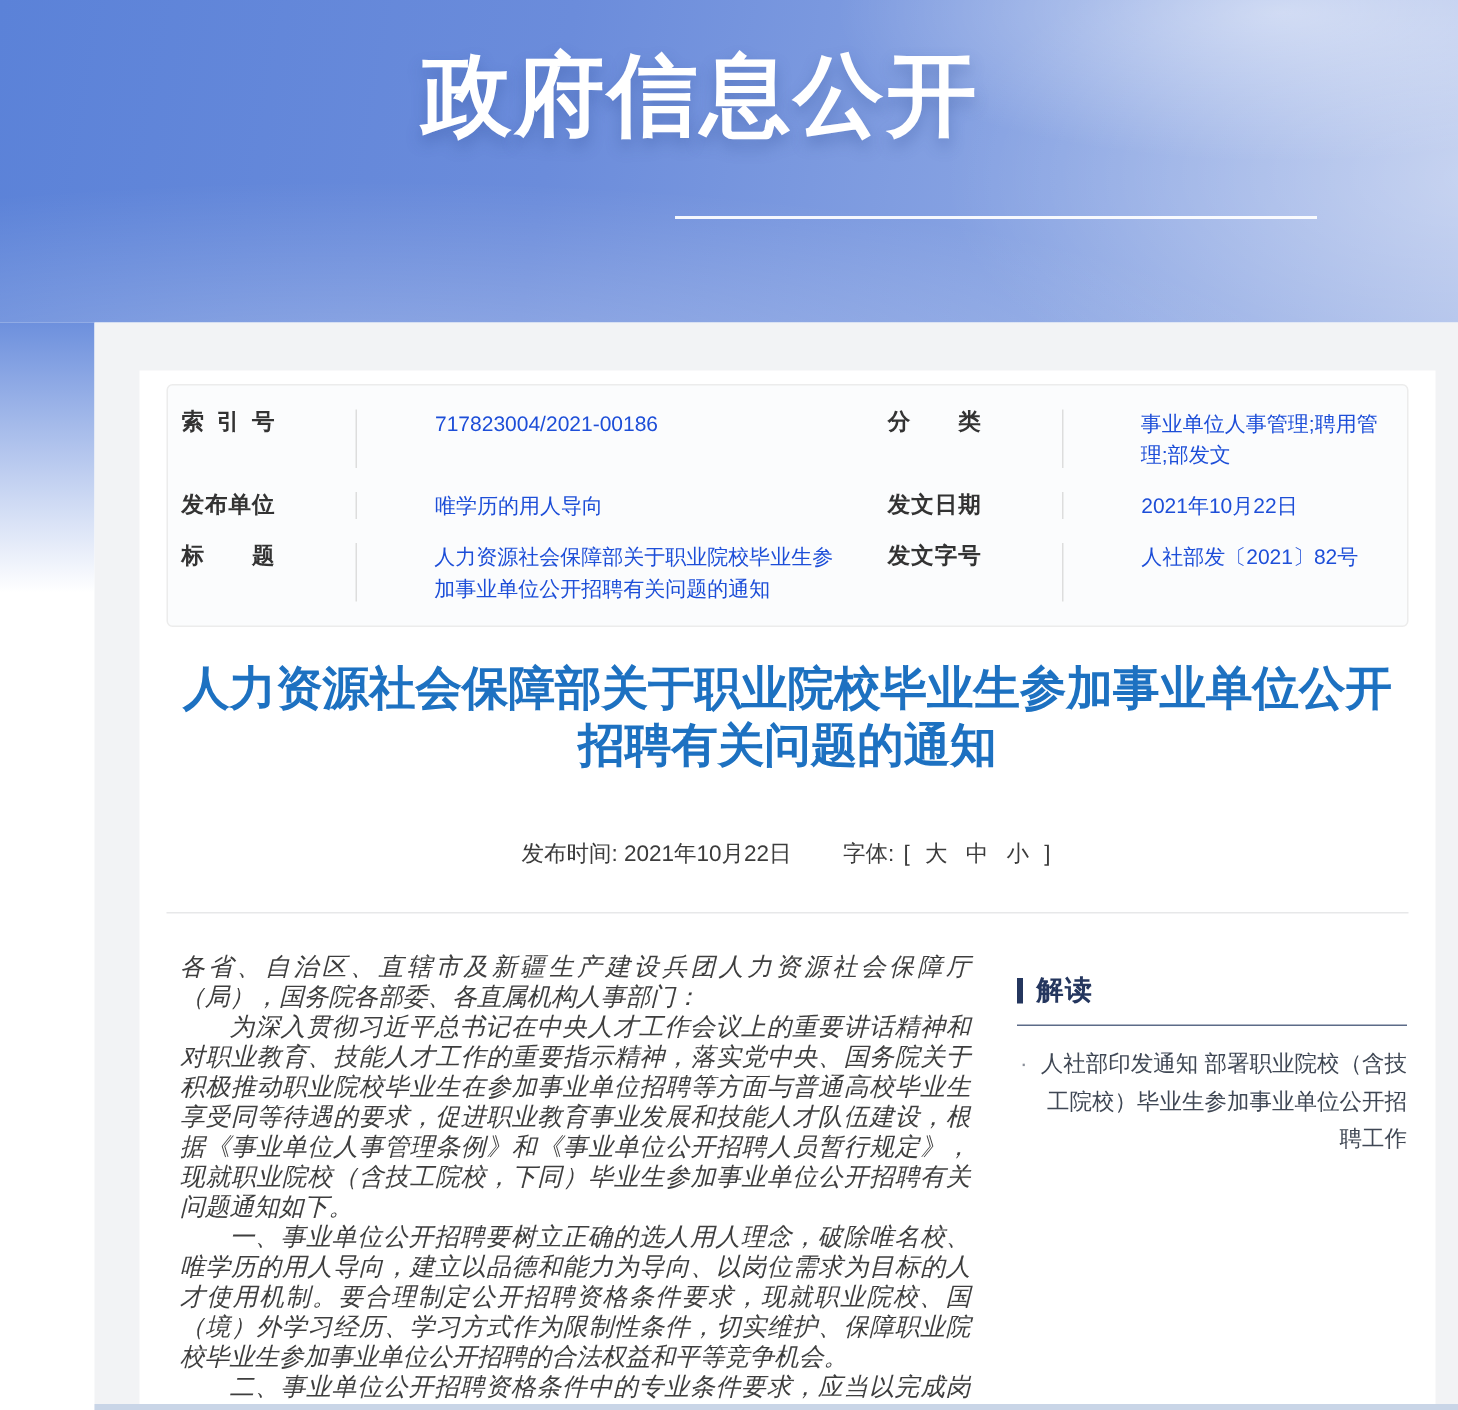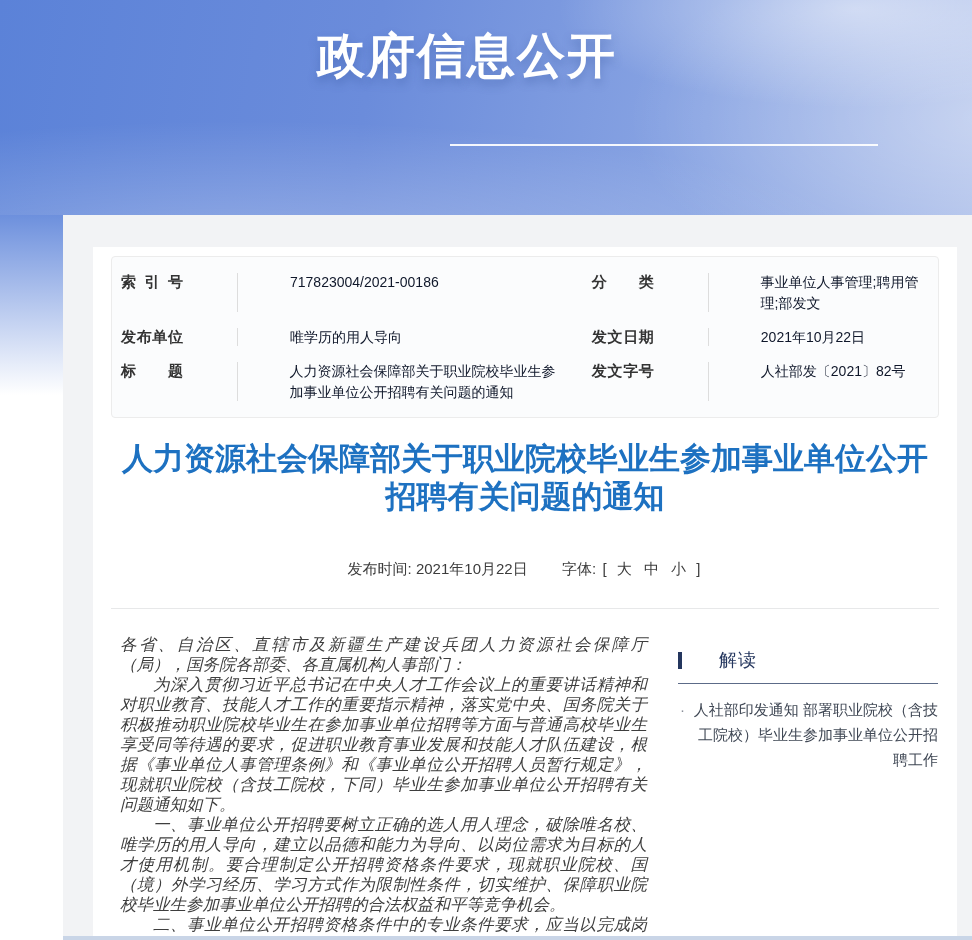--- a/index.html
+++ b/index.html
@@ -13,21 +13,21 @@
   .banner {
     position:absolute; top:0; left:0; width:972px; height:215px;
     background:
       radial-gradient(ellipse 480px 160px at 88% 4%,  rgba(255,255,255,.50), rgba(255,255,255,0) 62%),
       radial-gradient(ellipse 620px 300px at 103% 55%, rgba(255,255,255,.38), rgba(255,255,255,0) 60%),
       radial-gradient(ellipse 900px 190px at 25% 118%, rgba(255,255,255,.30), rgba(255,255,255,0) 70%),
       linear-gradient(100deg, var(--banner-blue,#5b82d8), #6b8cdb 38%, #8aa5e3 72%, var(--banner-blue-light,#a9bce9) 100%);
   }
   .banner-title {
     position:absolute; top:24px; left:12px; width:910px; text-align:center;
-    font-size:48px; font-weight:700; color:#fff; letter-spacing:2px;
+    font-size:60px; font-weight:700; color:#fff; letter-spacing:2px;
     text-shadow:0 5px 10px rgba(47,76,150,.35);
   }
   .banner-underline {
     position:absolute; top:144px; left:450px; width:428px; height:2px;
     background:rgba(255,255,255,.92);
   }
   .left-fade {
     position:absolute; top:215px; left:0; width:63px; height:180px;
     background:linear-gradient(#6d90dd, rgba(255,255,255,0));
   }
@@ -41,21 +41,21 @@
     position:absolute; top:9px; left:18px; width:828px;
     background:#fbfcfd; border:1px solid #ececec; border-radius:4px;
     padding:8px 0; display:grid; grid-template-columns:57% 43%;
   }
   .meta-cell { display:flex; align-items:flex-start; padding:6px 14px 6px 9px;gap:40px; }
   .meta-label {
     flex:0 0 62px; width:62px; font-weight:700; font-size:15px; color:#333;
     line-height:21px; text-align:justify; text-align-last:justify;
   }
   .meta-sep { width:1px; align-self:stretch; background:#ddd; margin:2px 12px 2px 14px; }
-  .meta-value { font-size:14px; color:#0f172a; line-height:21px; padding-top:1px; }
+  .meta-value { font-size:14px; color:#1d4ed8; line-height:21px; padding-top:1px; }
 
   
   .doc-title {
     position:absolute; top:193px; left:20px; width:824px; text-align:center;
     color:var(--accent-blue,#1d71c1); font-size:31px; line-height:38px; font-weight:700;
   }
   .pub { position:absolute; top:313px; left:0; width:100%; text-align:center; font-size:15px; color:#3c3c3c; }
   .pub .gap { display:inline-block; width:26px; }
   .bracket { margin:0 2px; }
   .font-opt { cursor:pointer; margin:0 4px; color:#3c3c3c; text-decoration:none; }
@@ -68,21 +68,21 @@
     font-family:"Liberation Serif","DejaVu Serif",serif;
     font-size:16.5px; line-height:20px; color:#3e3e3e; text-align:justify;
   }
   .article p { margin:0; text-indent:2em;font-style:italic; }
   .article p.salutation { text-indent:0; }
 
   
   .sidebar { position:absolute; top:401px; left:585px; width:260px; }
   .sidebar-head { display:flex; align-items:center; }
   .sidebar-bar { width:4px; height:17px; background:var(--navy,#24365e); margin-right:9px; }
-  .sidebar-title { font-size:18px; font-weight:400; color:var(--navy,#24365e); letter-spacing:1px;margin-left:28px; }
+  .sidebar-title { font-size:18px; font-weight:700; color:var(--navy,#24365e); letter-spacing:1px; }
   .sidebar-rule { margin-top:11px; height:1px; background:#5c6b88; }
   .sidebar-item { display:flex; margin-top:13px; font-size:15px; line-height:25px; color:#3f4754; }
   .sidebar-dot { margin:0 8px 0 2px; color:#8a8f99; flex:0 0 auto; }
   .sidebar-link { color:#3f4754; text-decoration:none; cursor:pointer;text-align:right; }
 
   .bottom-strip { position:absolute; top:936px; left:63px; width:909px; height:4px; background:#c9d5e7; }
 </style>
 </head>
 <body>
 

